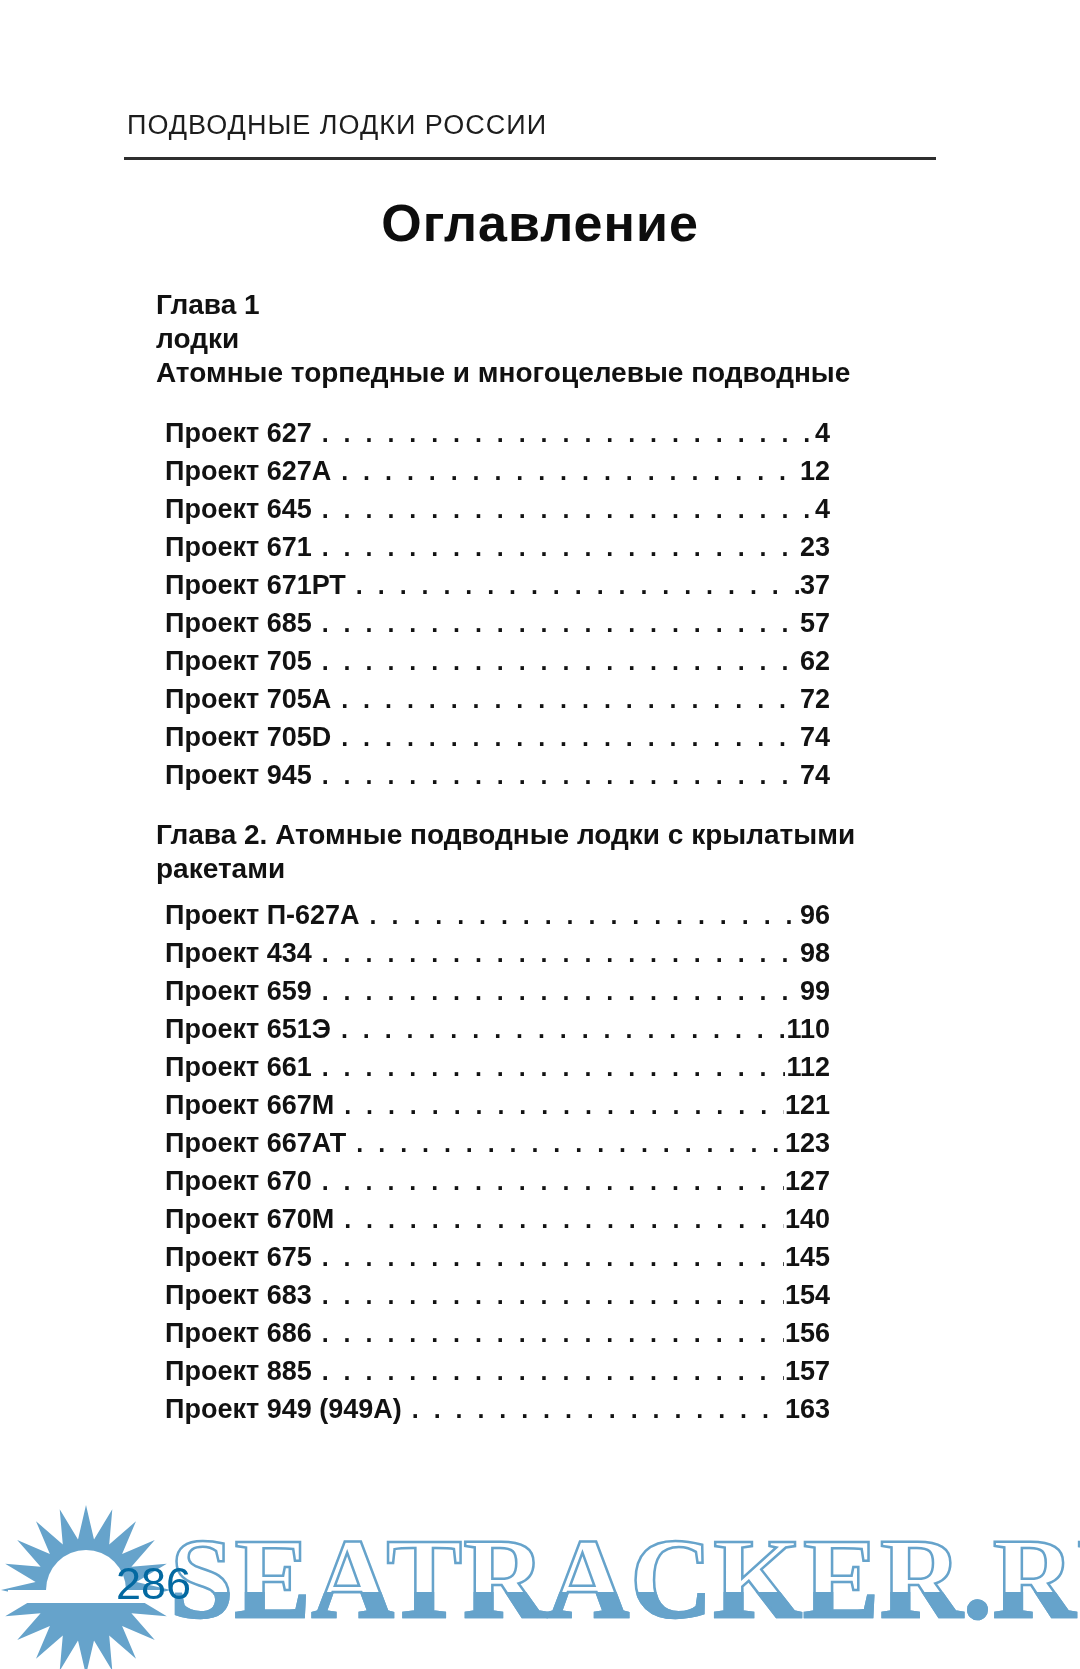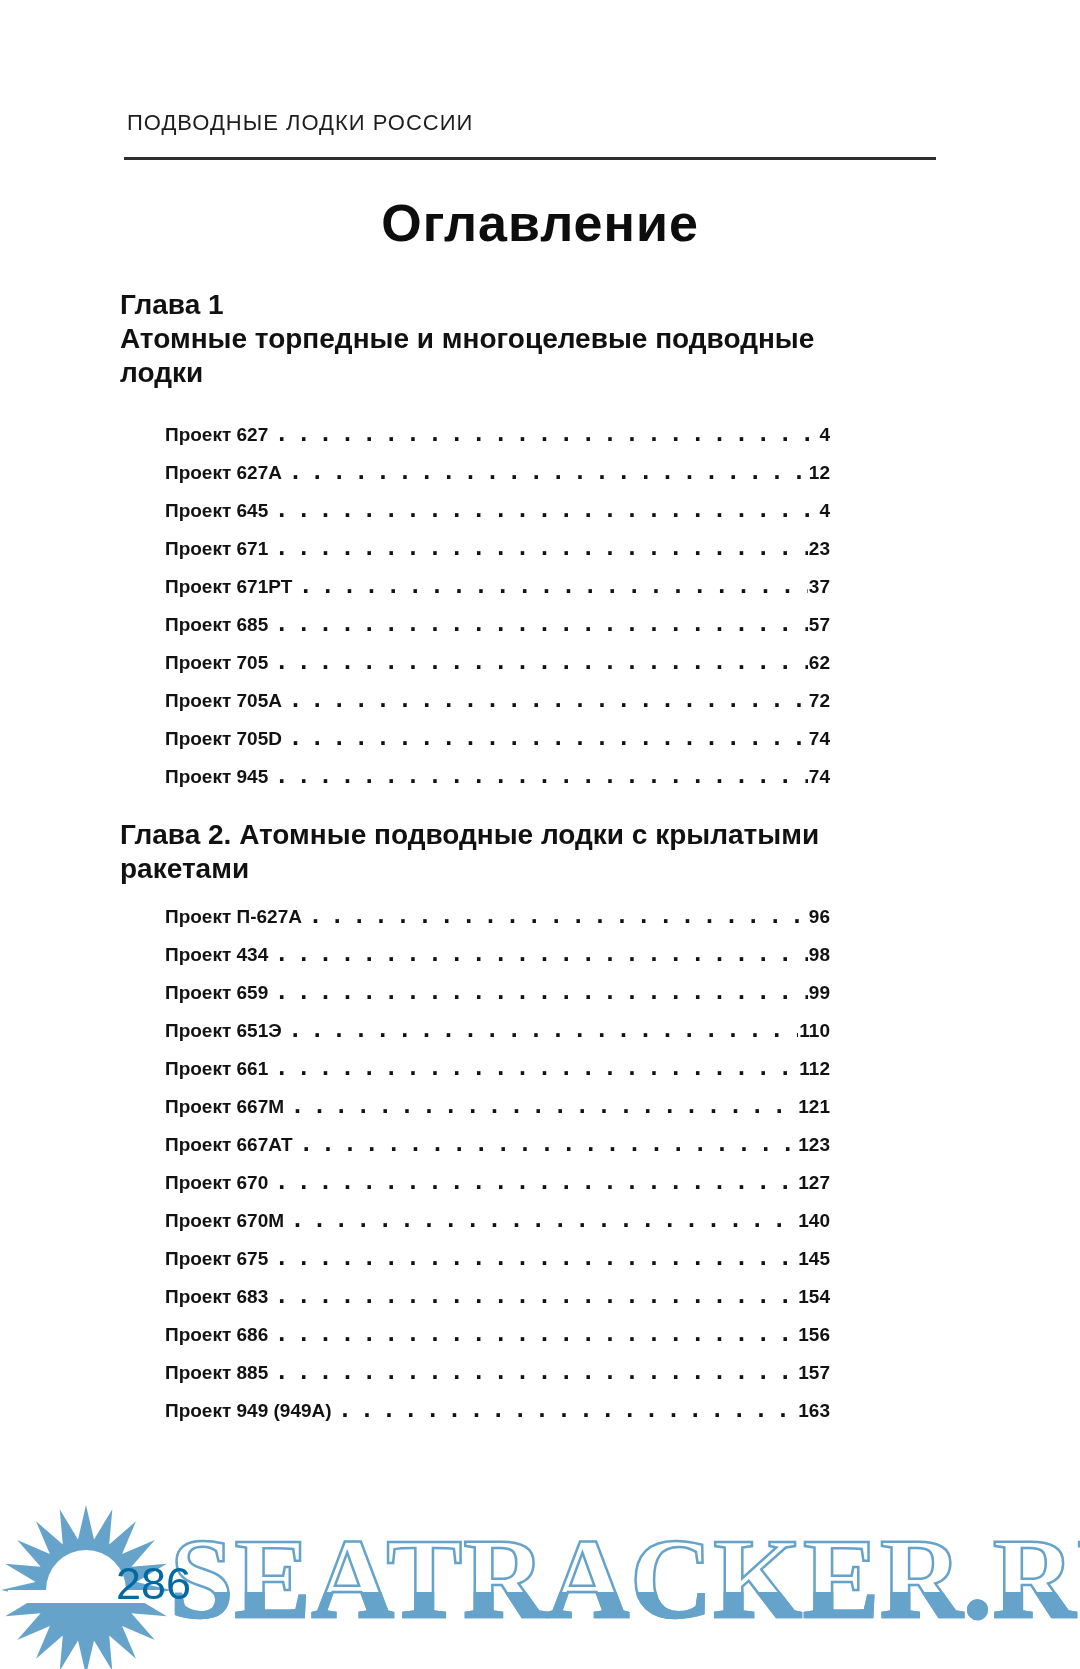--- a/index.html
+++ b/index.html
@@ -7,46 +7,46 @@
     position:relative;
     width:1080px;height:1669px;
     background:#ffffff;
     overflow:hidden;
     font-family:"Liberation Sans", sans-serif;
     color:#151515;
   }
   
   #running-head{
     position:absolute;left:127px;top:110px;
-    font-size:22px;font-weight:400;letter-spacing:1px;color:#1d1d1d;
+    font-size:27px;font-weight:400;letter-spacing:1px;color:#1d1d1d;
     white-space:nowrap;
   }
   #head-rule{
     position:absolute;left:124px;top:157px;width:812px;height:3px;
     background:#2e2e2e;
   }
   
   #page-title{
     position:absolute;left:120px;top:193px;width:840px;
     text-align:center;
     font-size:52px;font-weight:700;letter-spacing:1px;color:#0d0d0d;
   }
   
   #chapters{
     position:absolute;left:120px;top:288px;width:712px;
   }
   .chapter-heading{font-size:28px;font-weight:700;color:#111;}
-  .heading-line{line-height:34px;white-space:nowrap;}
+  .heading-line{line-height:34px;white-space:nowrap;margin-left:36px;}
   .chapter:nth-child(1) .chapter-heading{margin-bottom:28px;}
   .chapter:nth-child(1){margin-bottom:20px;}
   .chapter:nth-child(2) .chapter-heading{margin-bottom:14px;}
   .chapter-entries{margin-left:45px;width:665px;}
   .toc-row{
     display:flex;align-items:baseline;height:38px;
-    font-size:19px;font-weight:700;color:#121212;
+    font-size:27px;font-weight:700;color:#121212;
   }
   .toc-label{white-space:nowrap;}
   .toc-dots{
     flex:1 1 auto;overflow:hidden;white-space:nowrap;
     margin-left:10px;margin-right:1px;
     font-size:25px;letter-spacing:4px;
   }
   .toc-dots::after{
     content:". . . . . . . . . . . . . . . . . . . . . . . . . . . . . . . . . . . . . . . . . . . . . . . . . .";
   }
@@ -75,22 +75,22 @@
 
 <div id="page">
   <div id="running-head">ПОДВОДНЫЕ ЛОДКИ РОССИИ</div>
   <div id="head-rule"></div>
   <div id="page-title">Оглавление</div>
 
   <div id="chapters">
       <div class="chapter">
         <div class="chapter-heading">
           <div class="heading-line">Глава 1</div>
+          <div class="heading-line">лодки</div>
           <div class="heading-line">Атомные торпедные и многоцелевые подводные</div>
-          <div class="heading-line">лодки</div>
         </div>
         <div class="chapter-entries">
           <div class="toc-row">
             <span class="toc-label">Проект 627</span>
             <span class="toc-dots"></span>
             <span class="toc-page">4</span>
           </div>
           <div class="toc-row">
             <span class="toc-label">Проект 627А</span>
             <span class="toc-dots"></span>

